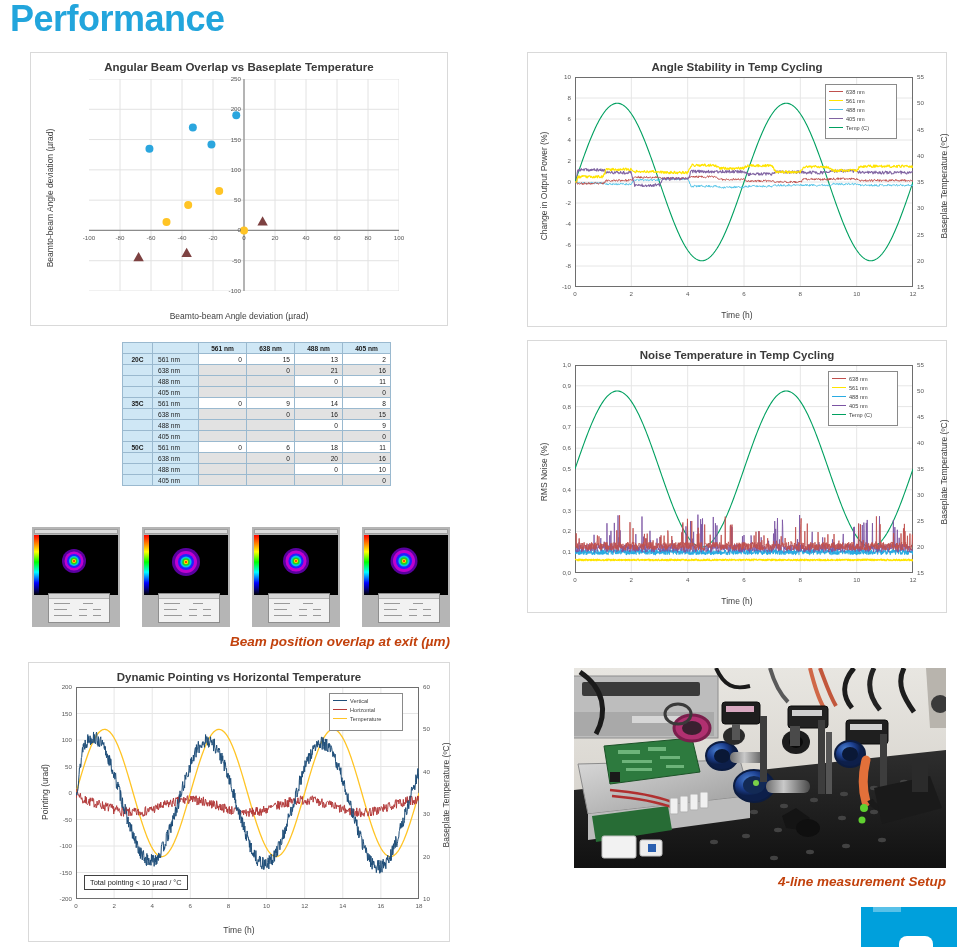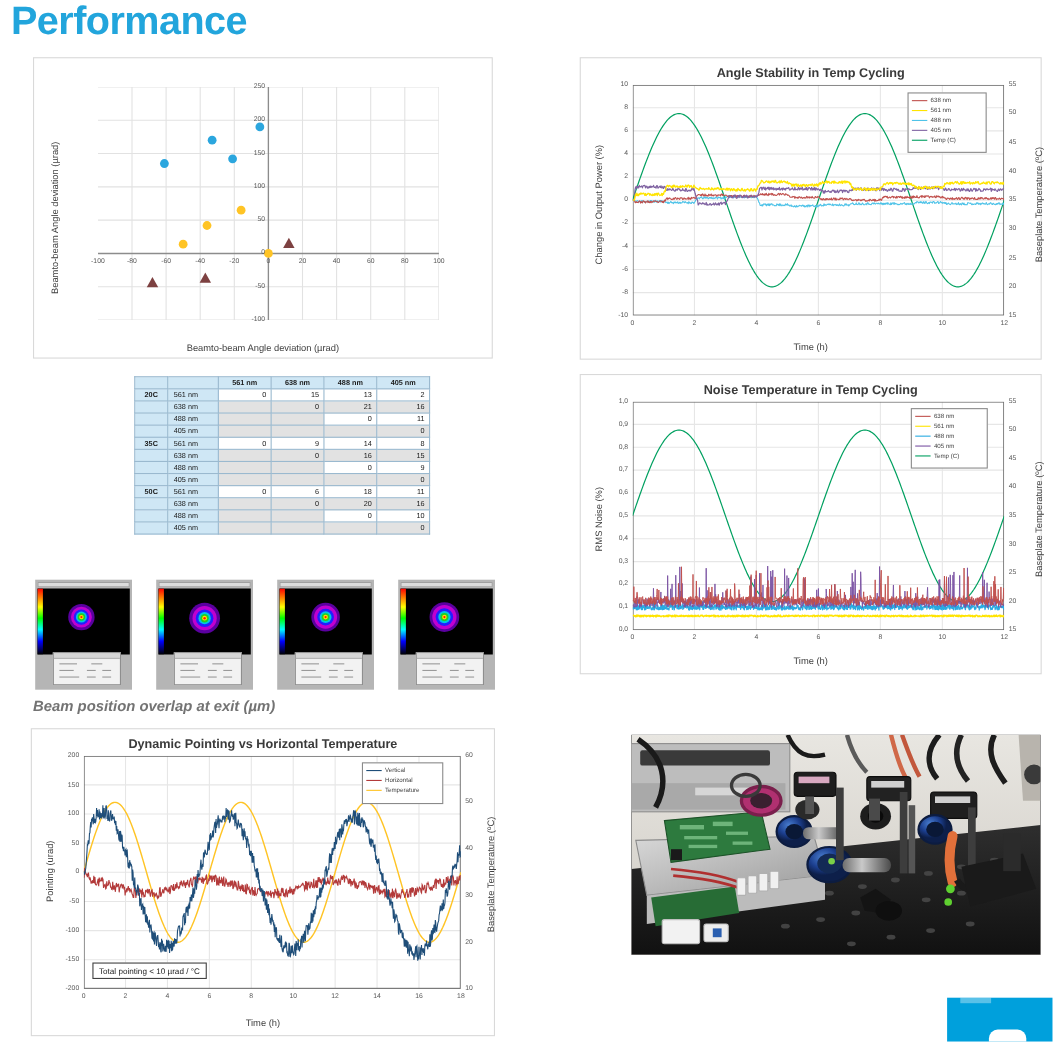--- a/index.html
+++ b/index.html
@@ -113,22 +113,22 @@
     position:absolute;left:16px;top:66px;width:62px;height:30px;
     background:#f2f2f2;border:1px solid #8e8e8e;box-sizing:border-box;
   }
   .beam-dialog .dbar{position:absolute;left:0;right:0;top:0;height:4px;background:#d7d7d7;border-bottom:1px solid #b2b2b2;}
   .beam-dialog .dline{position:absolute;height:1.4px;background:#9a9a9a;}
 
   .caption{
     position:absolute;
     font-size:13.5px;
     font-weight:bold;font-style:italic;
-    color:#737373;
-    text-align:left;
+    color:#c2410c;
+    text-align:right;
   }
 
   
   #photo-setup{
     position:absolute;left:574px;top:668px;width:372px;height:200px;
     overflow:hidden;background:#2b2b2b;
   }
   #photo-setup svg{display:block;}
 
   
@@ -154,20 +154,21 @@
   }
 </style>
 </head>
 <body>
 
 <div class="slide">
 
   <div id="page-title">Performance</div>
 
   <div class="panel" id="panel-scatter" style="left:30px;top:52px;width:418px;height:274px;">
+    <div class="chart-title" style="top:8px;">Angular Beam Overlap vs Baseplate Temperature</div>
     <div class="axis-title vert" style="left:14px;top:235px;width:180px;">Beamto-beam Angle deviation (µrad)</div>
     <div class="axis-title" style="left:0;right:0;top:258px;">Beamto-beam Angle deviation (µrad)</div>
     <div class="plot" id="scatter-plot" style="left:58px;top:26px;width:310px;height:212px;">
         <svg width="310" height="212" viewBox="0 0 310 212">
           <line x1="31" y1="0" x2="31" y2="212" stroke="#e2e2e2" stroke-width="1"></line>
           <line x1="62" y1="0" x2="62" y2="212" stroke="#e2e2e2" stroke-width="1"></line>
           <line x1="93" y1="0" x2="93" y2="212" stroke="#e2e2e2" stroke-width="1"></line>
           <line x1="124" y1="0" x2="124" y2="212" stroke="#e2e2e2" stroke-width="1"></line>
           <line x1="155" y1="0" x2="155" y2="212" stroke="#e2e2e2" stroke-width="1"></line>
           <line x1="186" y1="0" x2="186" y2="212" stroke="#e2e2e2" stroke-width="1"></line>
@@ -826,19 +827,20 @@
       <path d="M208 148 L222 140 L236 150 L226 162 L212 160 Z" fill="#141414"></path>
       <ellipse cx="234" cy="160" rx="12" ry="9" fill="#0f0f0f"></ellipse>
 
       <path d="M300 120 L356 108 L368 140 L308 156 Z" fill="#1a1a1a"></path>
       <rect x="338" y="90" width="16" height="34" fill="#2b2b2b"></rect>
       <path d="M352 0 L372 0 L372 60 L356 60 Z" fill="#b8b4ad"></path>
       <circle cx="366" cy="36" r="9" fill="#3a3a3a"></circle>
     </svg>
   </div>
 
+  <div class="caption" style="left:574px;top:874px;width:372px;">4-line measurement Setup</div>
 
   <div id="corner-logo">
     <div class="notch"></div>
     <div class="notch2"></div>
   </div>
 
 </div>
 
 </body></html>

